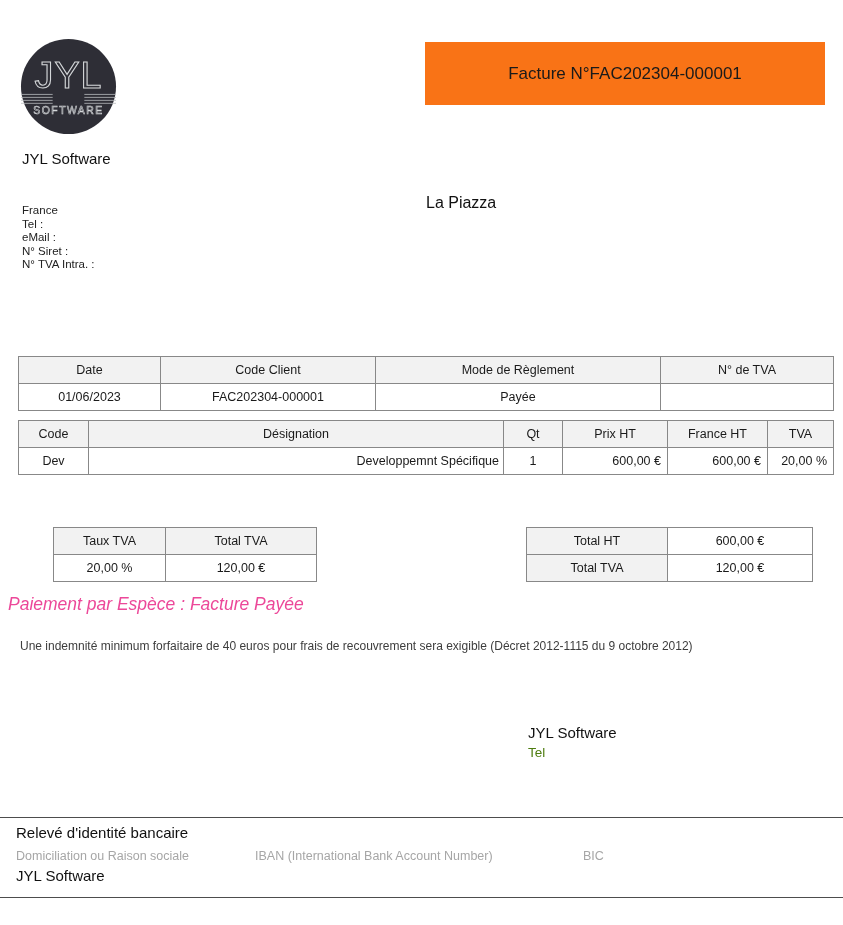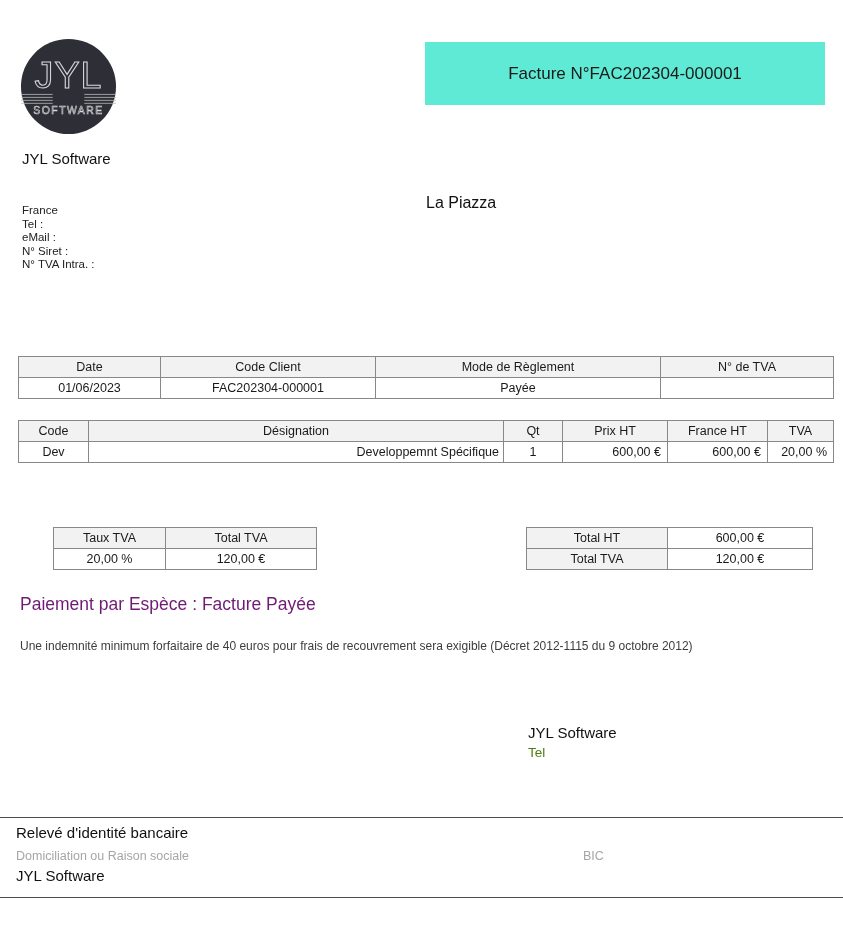--- a/index.html
+++ b/index.html
@@ -15,44 +15,44 @@
   .page { position: absolute; inset: 0; background: #fff; }
 
   
   .logo { position: absolute; left: 19px; top: 37px; width: 99px; height: 99px; }
 
   .company-name { position: absolute; left: 22px; top: 150px; font-size: 15px; color: #111; }
 
   
   .invoice-title-box {
     position: absolute; left: 425px; top: 42px; width: 400px; height: 63px;
-    background: #5eead4;
+    background: #f97316;
     display: flex; align-items: center; justify-content: center;
     font-size: 17px; color: #1a1a1a;
   }
 
   .client-name { position: absolute; left: 426px; top: 194px; font-size: 16px; color: #111; }
 
   .company-details { position: absolute; left: 22px; top: 204px; font-size: 11.5px; line-height: 13.5px; color: #222; }
 
   
   table { border-collapse: collapse; table-layout: fixed; }
-  td, th { border: 1px solid #888; font-size: 12.5px; font-weight: normal; height: 21px; padding: 0 4px; color: #1a1a1a; overflow: hidden; white-space: nowrap; }
+  td, th { border: 1px solid #888; font-size: 12.5px; font-weight: normal; height: 27px; padding: 0 4px; color: #1a1a1a; overflow: hidden; white-space: nowrap; }
   th { background: #f2f2f2; text-align: center; }
   td { text-align: center; }
   td.left { text-align: right; }
   td.right { text-align: right; padding-right: 6px; }
   td.shade { background: #f2f2f2; }
 
   .info-table  { position: absolute; left: 18px; top: 356px; width: 815px; }
   .items-table { position: absolute; left: 18px; top: 420px; width: 815px; }
   .vat-table   { position: absolute; left: 18px; top: 527px; width: 263px; margin-left: 35px; }
   .totals-table{ position: absolute; left: 526px; top: 527px; width: 286px; }
 
-  .payment-status { position: absolute; left: 20px; top: 594px; font-size: 17.5px; color: #701a75; }
+  .payment-status { position: absolute; left: 8px; top: 594px; font-size: 17.5px; color: #ec4899; font-style: italic; }
 
   .legal { position: absolute; left: 20px; top: 638px; font-size: 12px; line-height: 16.5px; color: #3d3d3d; }
 
   .signature { position: absolute; left: 528px; top: 724px; }
   .signature .sig-name { font-size: 15px; color: #111; }
   .signature .sig-tel { font-size: 13.5px; color: #4d7c0f; margin-top: 4px; }
 
   
   .rib-line-top, .rib-line-bottom { position: absolute; left: 0; width: 843px; border-top: 1px solid #4d4d4d; }
   .rib-line-top { top: 817px; }
@@ -188,17 +188,18 @@
   </div>
 
   <div class="signature">
     <div class="sig-name">JYL Software</div>
     <div class="sig-tel">Tel</div>
   </div>
 
   <div class="rib-line-top"></div>
   <div class="rib-title">Relevé d'identité bancaire</div>
   <div class="rib-label rib-label-domiciliation">Domiciliation ou Raison sociale</div>
+  <div class="rib-label rib-label-iban">IBAN (International Bank Account Number)</div>
   <div class="rib-label rib-label-bic">BIC</div>
   <div class="rib-holder">JYL Software</div>
   <div class="rib-line-bottom"></div>
 
 </div>
 
 </body></html>

